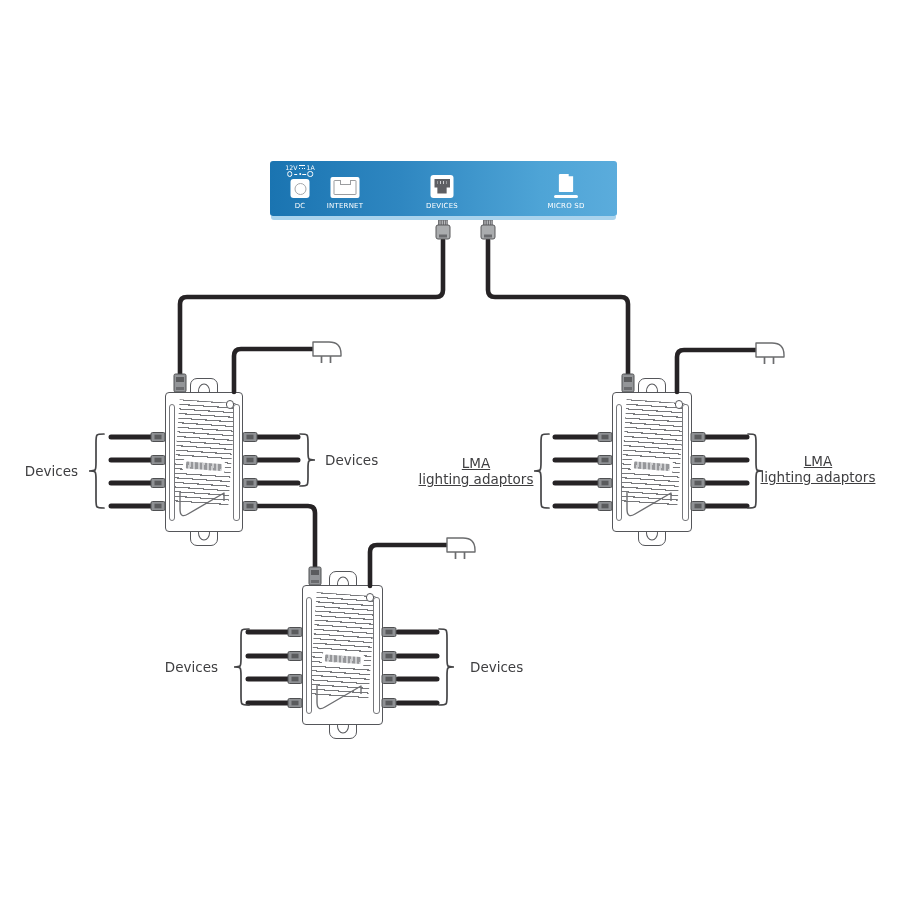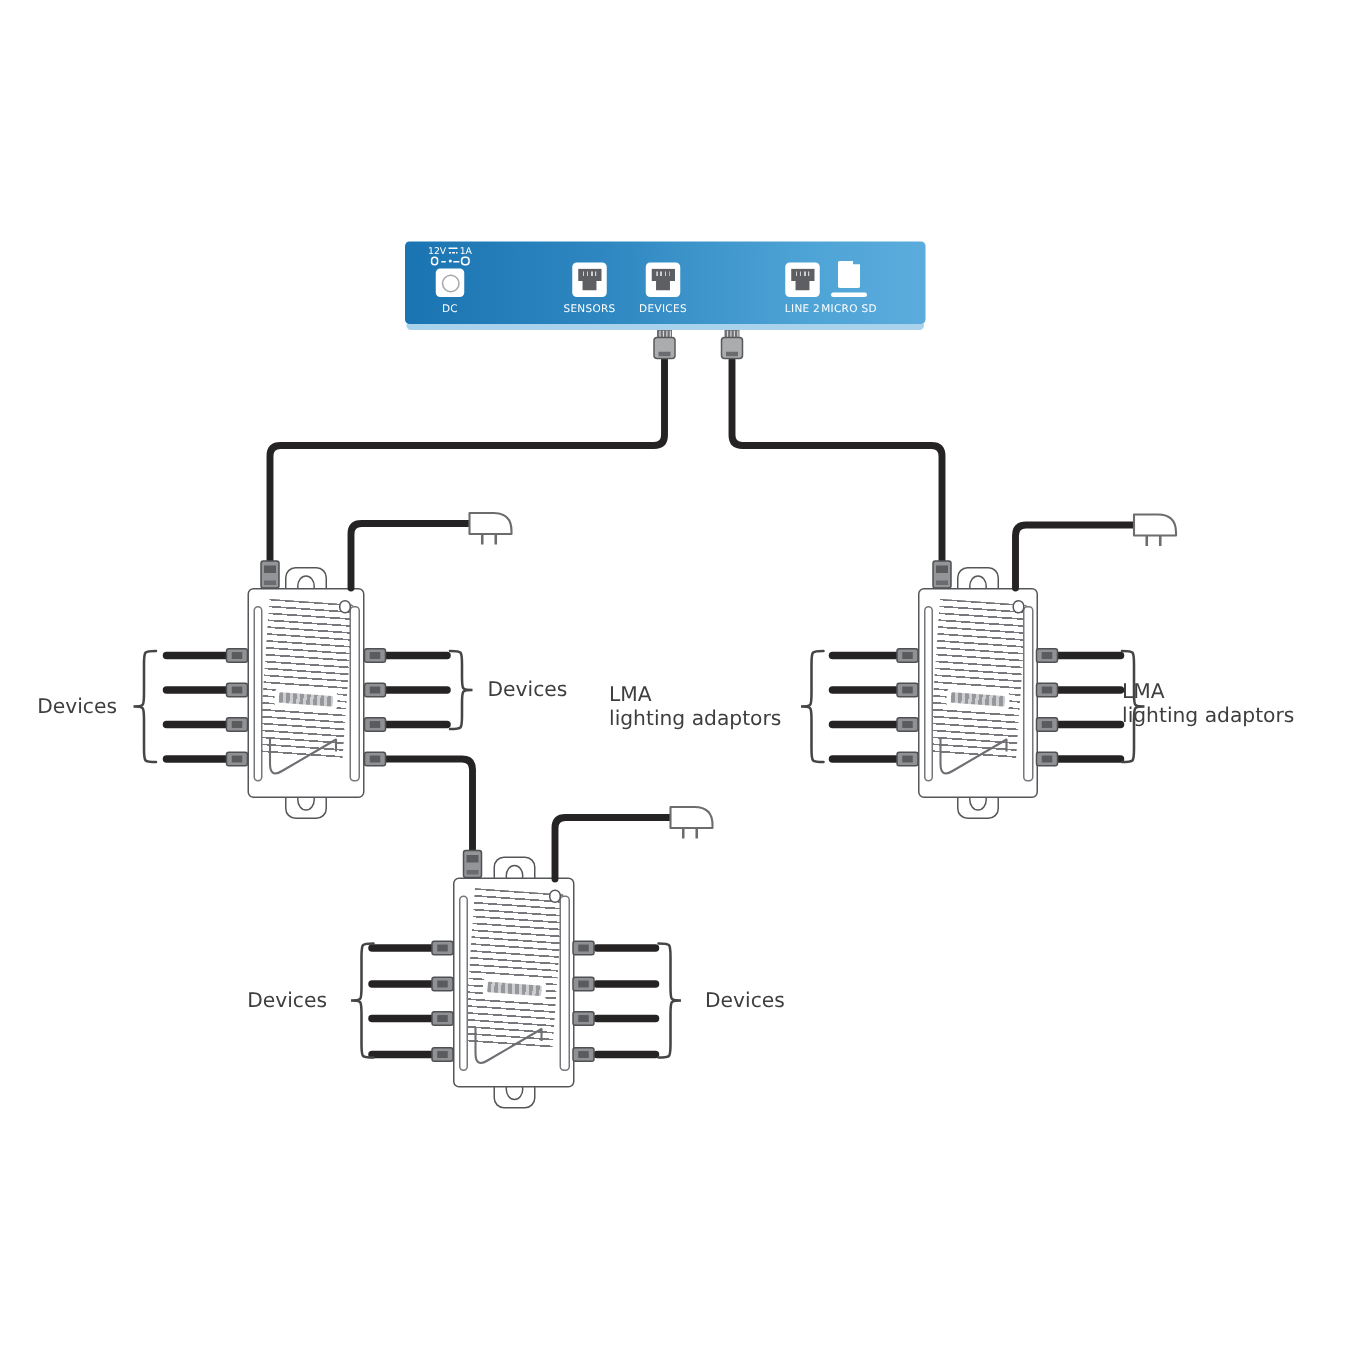--- a/index.html
+++ b/index.html
@@ -52,21 +52,21 @@
   .rail{position:absolute;top:11px;bottom:10px;width:4.5px;background:#fff;border:1.1px solid #76777b;border-radius:3px;}
   .rail.l{left:2.5px;} .rail.r{right:2.5px;}
   .led{position:absolute;top:7px;right:8px;width:6.5px;height:6.5px;border:1.3px solid #55565a;border-radius:50%;background:#fff;}
   .logoband{position:absolute;left:50%;top:53%;width:36px;height:6.5px;transform:translate(-50%,-50%) rotate(4deg);
        background:repeating-linear-gradient(90deg,#96979a 0 2.5px,#cdced0 2.5px 4.6px);
        box-shadow:0 0 0 3px #fff;border-radius:1px;}
   .vshape{position:absolute;left:8px;bottom:5px;}
 
   
   .callout{position:absolute;font-size:13.5px;color:#3e3e40;line-height:16px;white-space:pre-line;}
-  .ctr{transform:translateX(-50%);text-align:left;}
+  .ctr{transform:translateX(-50%);text-align:center;text-decoration:underline;}
   .rgt{text-align:right;}
 
   .overlay{position:absolute;left:0;top:0;z-index:3;}
 </style>
 </head>
 <body>
 
 <div class="canvas">
 
   <div class="panel">
@@ -85,51 +85,39 @@
           <span class="c"></span>
       </div>
       <div class="picon" style="top:16px">
           <div class="dcjack">
             <i></i>
           </div>
         </div>
       <div class="plabel">DC</div>
     </div>
 
-
-    <div class="port" style="left:123px">
-      <div class="picon">
-          <div class="rj">
-            <div class="jk"></div>
-            <div class="pins"></div>
-          </div>
+    <div class="port" style="left:75px">
+      <div class="picon" style="top:15px">
+          <div class="eth"></div>
         </div>
-      <div class="plabel">SENSORS</div>
-    </div>
+      <div class="plabel">INTERNET</div>
+    </div>
+
 
     <div class="port" style="left:172px">
       <div class="picon">
           <div class="rj">
             <div class="jk"></div>
             <div class="pins"></div>
           </div>
         </div>
       <div class="plabel">DEVICES</div>
     </div>
 
 
-    <div class="port" style="left:265px">
-      <div class="picon">
-          <div class="rj">
-            <div class="jk"></div>
-            <div class="pins"></div>
-          </div>
-        </div>
-      <div class="plabel">LINE 2</div>
-    </div>
 
     <div class="port" style="left:296px">
       <div class="picon" style="top:13px">
         <div class="sd">
             <div class="card"></div>
             <div class="slot"></div>
           </div>
       </div>
       <div class="plabel">MICRO SD</div>
     </div>

